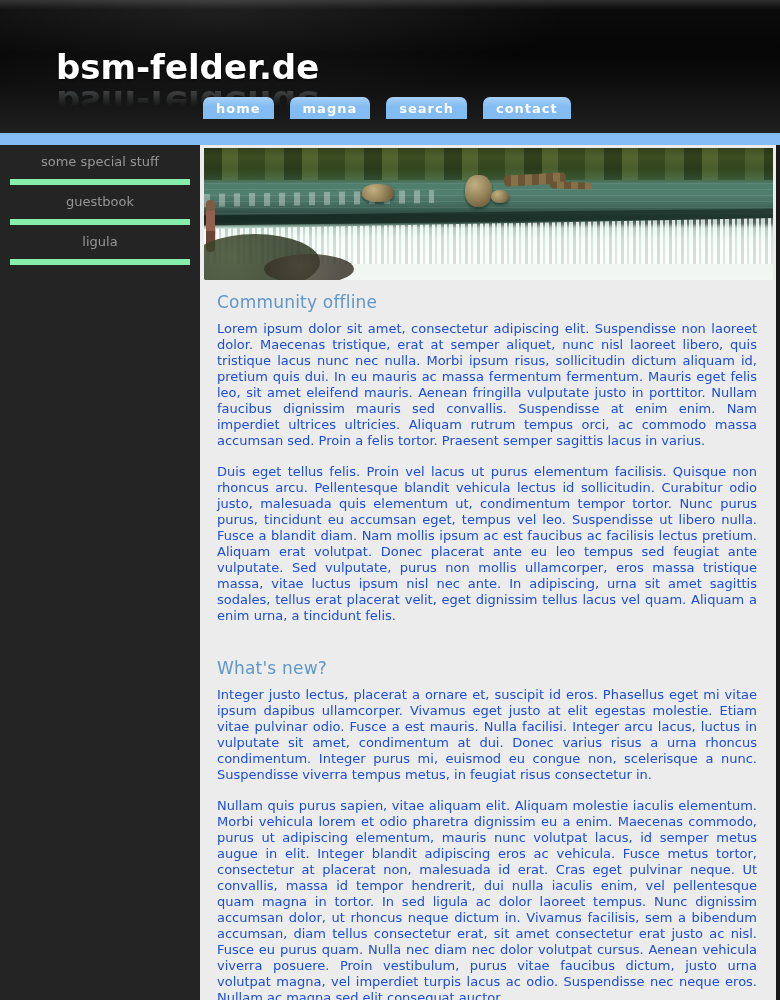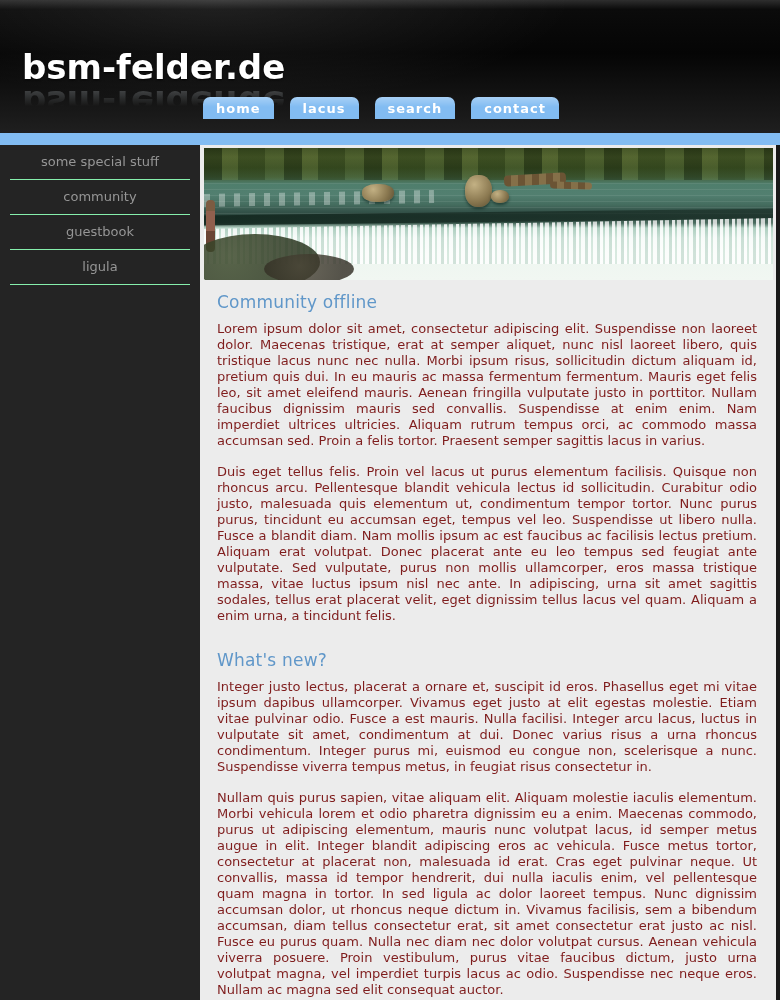--- a/index.html
+++ b/index.html
@@ -4,21 +4,21 @@
 <style>
   html,body{margin:0;padding:0;background:#161616;}
   body{width:780px;height:1000px;overflow:hidden;font-family:"DejaVu Sans","Liberation Sans",sans-serif;}
   .page{width:780px;height:1000px;display:flex;flex-direction:column;}
 
   
   .header{position:relative;height:133px;flex:none;
     background:linear-gradient(180deg,#2e2e2e 0%,#0b0b0b 7%,#050505 40%,#131313 72%,#1f1f1f 100%);}
   .header::before{content:"";position:absolute;inset:0;
     background:radial-gradient(ellipse 70% 120% at 28% 0%,rgba(255,255,255,.09),transparent 65%);}
-  .logo-wrap{position:absolute;left:22px;top:50px;line-height:1;}
+  .logo-wrap{position:absolute;left:56px;top:50px;line-height:1;}
   .logo{font-size:34px;font-weight:bold;color:#ffffff;letter-spacing:0px;
     text-shadow:0 1px 2px rgba(0,0,0,.8);}
   .logo.reflection{transform:scaleY(-1);margin-top:2px;color:#9aa0a4;opacity:.5;
     text-shadow:none;
     -webkit-mask-image:linear-gradient(180deg,transparent 40%,rgba(0,0,0,.85) 100%);
     mask-image:linear-gradient(180deg,transparent 40%,rgba(0,0,0,.85) 100%);}
   .tabs{position:absolute;bottom:14px;left:203px;display:flex;gap:16px;}
   .tab{display:block;height:22px;line-height:23px;padding:0 13px;
     background-color:#82bcf2;
     background-image:linear-gradient(180deg,rgba(255,255,255,.30),rgba(255,255,255,0) 45%);
@@ -26,21 +26,21 @@
     border-radius:7px 7px 0 0;text-decoration:none;cursor:pointer;}
 
   
   .bluebar{height:12px;flex:none;background:#82bcf2;}
 
   
   .layout{flex:1;display:flex;min-height:0;background:#191919;}
   .sidebar{width:200px;flex:none;background:#242424;}
   .sidebar ul{list-style:none;margin:0 10px;padding:0;}
   .sidebar li{height:34px;line-height:34px;text-align:center;font-size:13px;
-    color:#969696;border-bottom:1px solid #86efac;cursor:pointer;}
+    color:#969696;border-bottom:6px solid #86efac;cursor:pointer;}
   .content{width:576px;flex:none;background:#ececec;}
   .right-strip{flex:1;background:#191919;}
 
   
   .banner{position:relative;height:132px;margin:3px 3px 0 4px;overflow:hidden;
     background:linear-gradient(180deg,
       #36451f 0px,#4a5a2b 9px,#3a4d24 20px,#44603d 29px,
       #4f7e6c 36px,#527f70 47px,#446c5e 57px,#35544b 63px,
       #2b453d 69px,#355247 75px,#bedbcd 80px,#e3f1e9 90px,
       #eef6f0 106px,#f1f7f2 132px);}
@@ -74,49 +74,48 @@
   .person{position:absolute;left:2px;top:52px;width:9px;height:52px;border-radius:4px;
     background:linear-gradient(180deg,#7c5c42 0 22%,#91604e 22% 60%,#6a4535 60%);}
   .bank{position:absolute;left:-14px;bottom:-10px;width:130px;height:56px;border-radius:50%;
     background:radial-gradient(circle at 30% 40%,#3d4a2c,#2b3620 70%);opacity:.85;}
   .bank-rocks{position:absolute;left:60px;bottom:-4px;width:90px;height:30px;border-radius:50%;
     background:radial-gradient(circle at 40% 40%,#4a4436,#2e2a20 75%);opacity:.8;}
 
   
   .text{padding:0 19px 0 17px;}
   .text h2{font-size:17px;font-weight:400;color:#6097c9;margin:12px 0 9px;letter-spacing:.2px;}
-  .text h2.later{margin-top:26px;}
-  .text p{margin:4px 0 15px;font-size:13px;line-height:16px;color:#7f1d1d;text-align:justify;}
+  .text h2.later{margin-top:34px;}
+  .text p{margin:4px 0 15px;font-size:13px;line-height:16px;color:#1d4ed8;text-align:justify;}
 </style>
 </head>
 <body>
 
 <div class="page">
 
   <header class="header">
     <div class="logo-wrap">
       <div class="logo">bsm-felder.de</div>
       <div class="logo reflection" aria-hidden="true">bsm-felder.de</div>
     </div>
     <nav class="tabs">
       <a class="tab">home</a>
-      <a class="tab">lacus</a>
+      <a class="tab">magna</a>
       <a class="tab">search</a>
       <a class="tab">contact</a>
     </nav>
   </header>
 
   <div class="bluebar"></div>
 
   <div class="layout">
 
     <aside class="sidebar">
       <ul>
         <li>some special stuff</li>
-        <li>community</li>
         <li>guestbook</li>
         <li>ligula</li>
       </ul>
     </aside>
 
     <main class="content">
 
       <div class="banner" role="img" aria-label="photo of a river weir waterfall with trees, rocks and driftwood">
         <div class="tree-texture"></div>
         <div class="water-streaks"></div>

